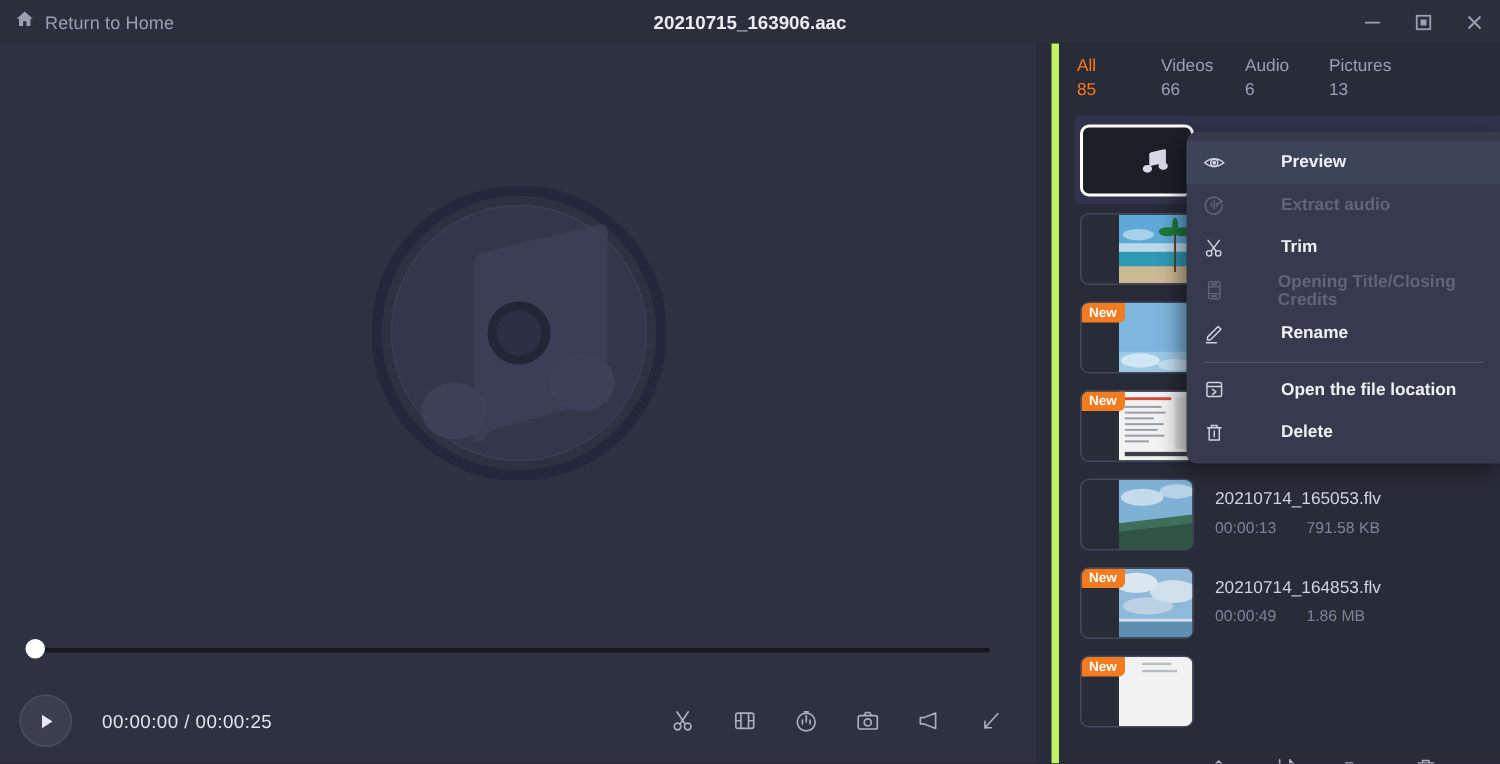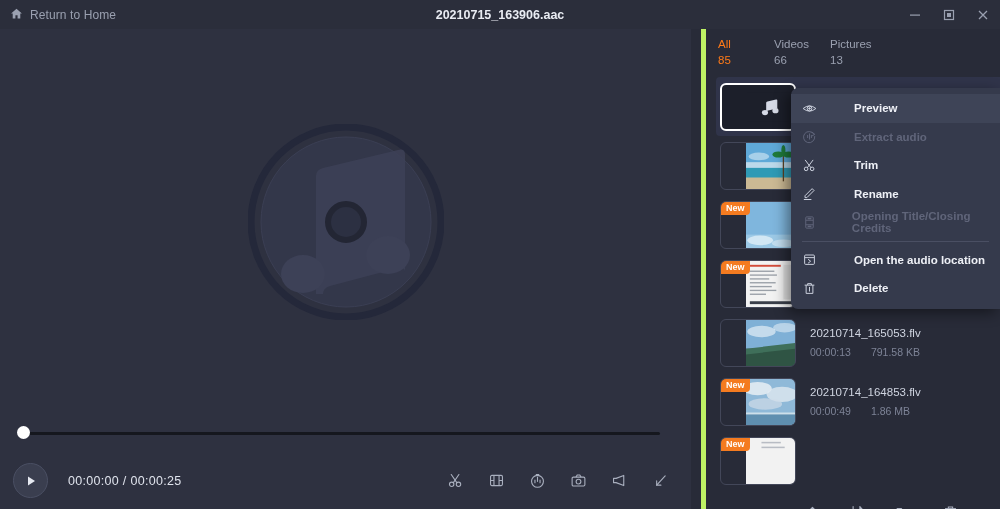--- a/index.html
+++ b/index.html
@@ -272,20 +272,24 @@
   <div class="rightpanel">
 
     <div class="tabs">
       <div class="tab active">
         <div class="tname">All</div>
         <div class="tcount">85</div>
       </div>
       <div class="tab">
         <div class="tname">Videos</div>
         <div class="tcount">66</div>
+      </div>
+      <div class="tab">
+        <div class="tname">Audio</div>
+        <div class="tcount">6</div>
       </div>
       <div class="tab">
         <div class="tname">Pictures</div>
         <div class="tcount">13</div>
       </div>
     </div>
 
     <div class="filelist">
 
       <div class="fileitem selected">
@@ -497,53 +501,53 @@
         <svg width="15" height="15" viewBox="0 0 20 20" fill="none" stroke="currentColor" stroke-width="1.3">
           <circle cx="5.5" cy="14.5" r="2.4"></circle>
             <circle cx="13.5" cy="14.5" r="2.4"></circle>
           <path d="M7.3 12.7 L14.5 3" stroke-linecap="round"></path>
             <path d="M11.7 12.7 L4.5 3" stroke-linecap="round"></path>
         </svg>
       </span>
       <span class="clabel">Trim</span>
     </div>
 
-    <div class="ctxitem">
-      <span class="cicon">
-        <svg width="15" height="15" viewBox="0 0 20 20" fill="none" stroke="currentColor" stroke-width="1.3">
-          <path d="M4 13 L13.5 3.5 L16 6 L6.5 15.5 H4 Z" stroke-linejoin="round"></path>
-          <path d="M3 18 H12" stroke-linecap="round"></path>
-        </svg>
-      </span>
-      <span class="clabel">Rename</span>
-    </div>
-
     <div class="ctxitem disabled">
       <span class="cicon">
         <svg width="15" height="15" viewBox="0 0 20 20" fill="none" stroke="currentColor" stroke-width="1.3">
           <rect x="5" y="2.5" width="10" height="15" rx="1.2"></rect>
           <path d="M5 7 H15 M5 13 H15"></path>
           <rect x="7.5" y="3.8" width="5" height="2" fill="currentColor" stroke="none"></rect>
           <rect x="7.5" y="14.2" width="5" height="2" fill="currentColor" stroke="none"></rect>
         </svg>
       </span>
       <span class="clabel">Opening Title/Closing Credits</span>
     </div>
 
+    <div class="ctxitem">
+      <span class="cicon">
+        <svg width="15" height="15" viewBox="0 0 20 20" fill="none" stroke="currentColor" stroke-width="1.3">
+          <path d="M4 13 L13.5 3.5 L16 6 L6.5 15.5 H4 Z" stroke-linejoin="round"></path>
+          <path d="M3 18 H12" stroke-linecap="round"></path>
+        </svg>
+      </span>
+      <span class="clabel">Rename</span>
+    </div>
+
     <div class="ctxsep"></div>
 
     <div class="ctxitem">
       <span class="cicon">
         <svg width="15" height="15" viewBox="0 0 20 20" fill="none" stroke="currentColor" stroke-width="1.3">
           <rect x="3.5" y="4" width="13" height="12.5" rx="1.3"></rect>
           <path d="M3.5 7.5 H16.5"></path>
           <path d="M8.5 10 L11.5 12.3 L8.5 14.6" stroke-linecap="round" stroke-linejoin="round"></path>
         </svg>
       </span>
-      <span class="clabel">Open the audio location</span>
+      <span class="clabel">Open the file location</span>
     </div>
 
     <div class="ctxitem">
       <span class="cicon">
         <svg width="15" height="15" viewBox="0 0 20 20" fill="none" stroke="currentColor" stroke-width="1.3">
           <path d="M3.5 5.5 H16.5"></path>
             <path d="M5.5 5.5 V16.5 h9 V5.5" stroke-linejoin="round"></path>
           <path d="M7.5 5.5 V3.5 h5 v2"></path>
             <path d="M10 8.5 V13.5" stroke-linecap="round"></path>
         </svg>

